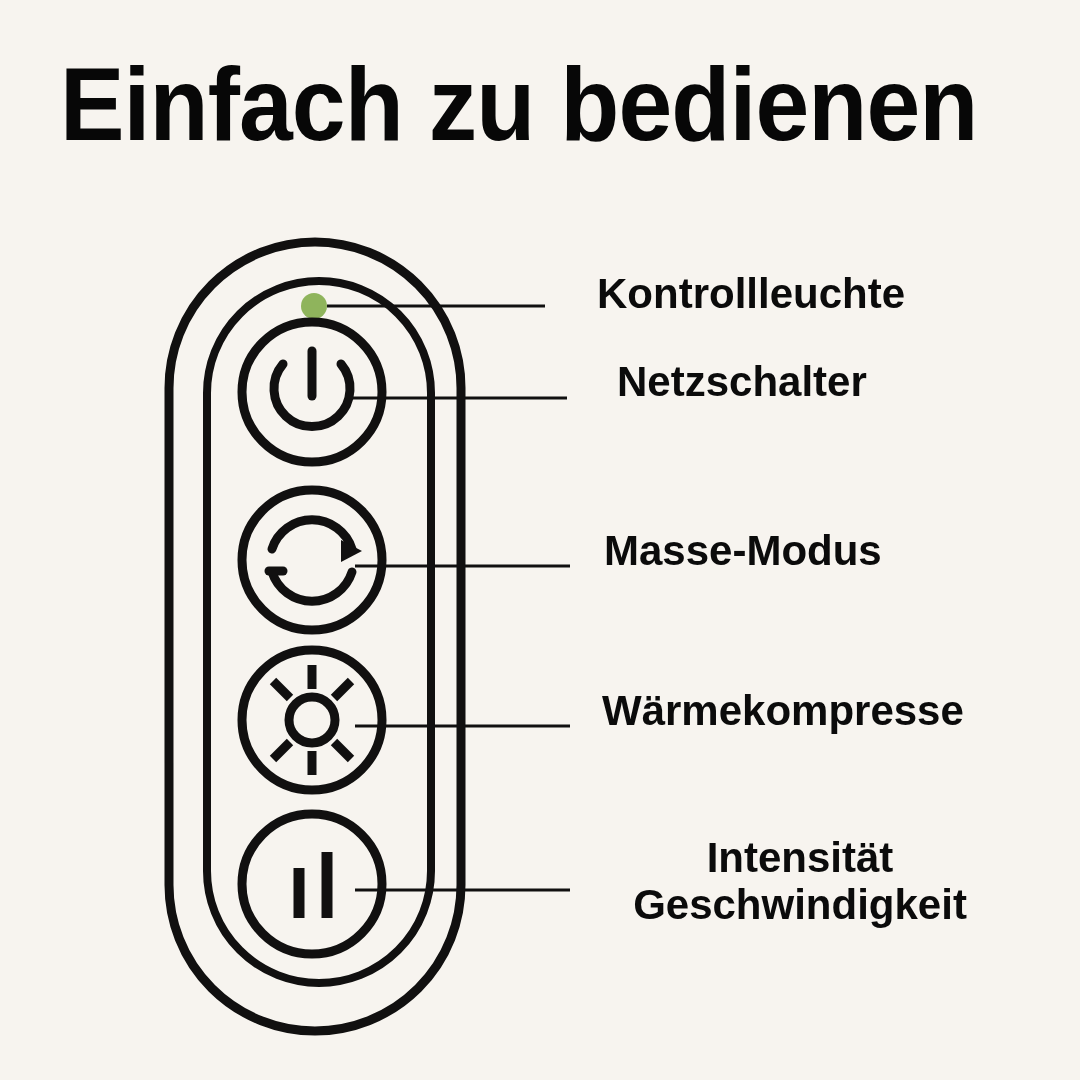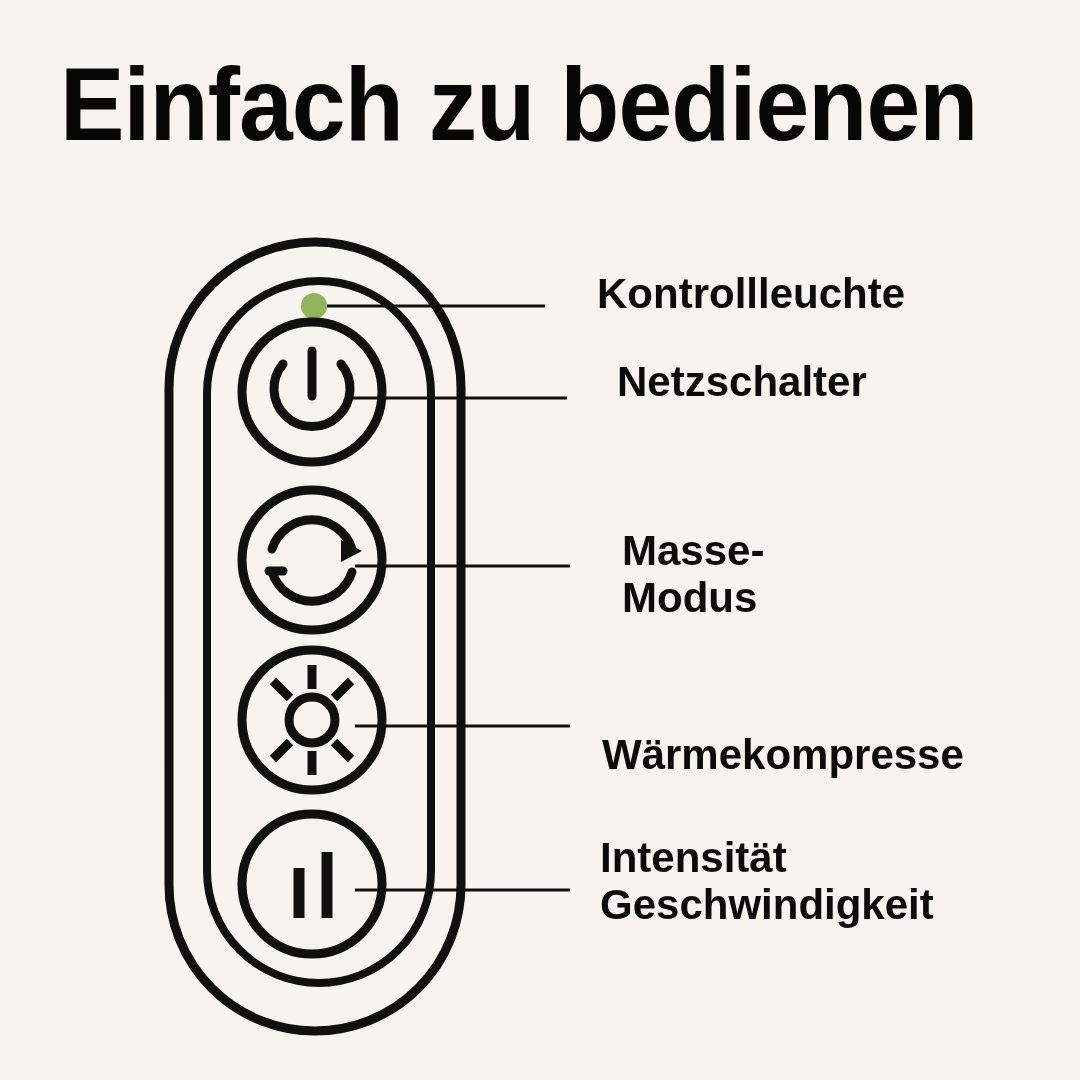--- a/index.html
+++ b/index.html
@@ -40,23 +40,23 @@
     position: absolute;
     font-family: "Liberation Sans", sans-serif;
     font-weight: 700;
     font-size: 42px;
     line-height: 1.12;
     color: #0b0b0b;
     white-space: pre-line;
   }
   #cl-led      { left: 597px; top: 270px; text-align: center; }
   #cl-power    { left: 600px; top: 358px; margin-left: 17px; }
-  #cl-massage  { left: 604px; top: 527px; margin-left: 18px; }
-  #cl-heat     { left: 602px; top: 687px; margin-top: 44px; }
-  #cl-intensity{ left: 600px; top: 834px; width: 400px; }
+  #cl-massage  { left: 604px; top: 527px; }
+  #cl-heat     { left: 602px; top: 687px; }
+  #cl-intensity{ left: 600px; top: 834px; width: 400px; text-align: center; }
 
   svg#device {
     position: absolute;
     left: 0;
     top: 0;
     width: 1080px;
     height: 1080px;
   }
   .pill-outline {
     fill: none;

